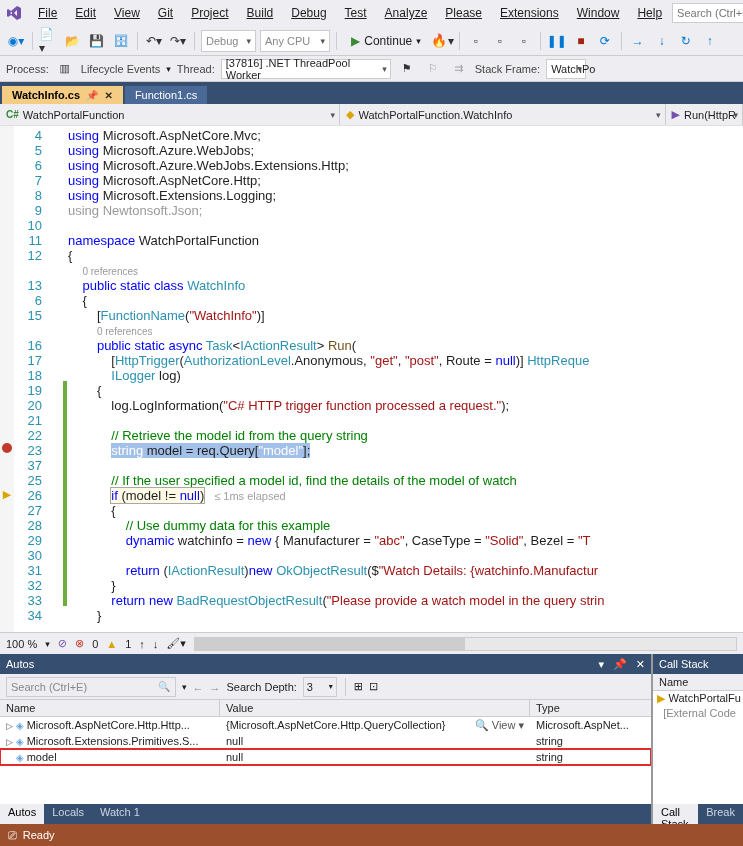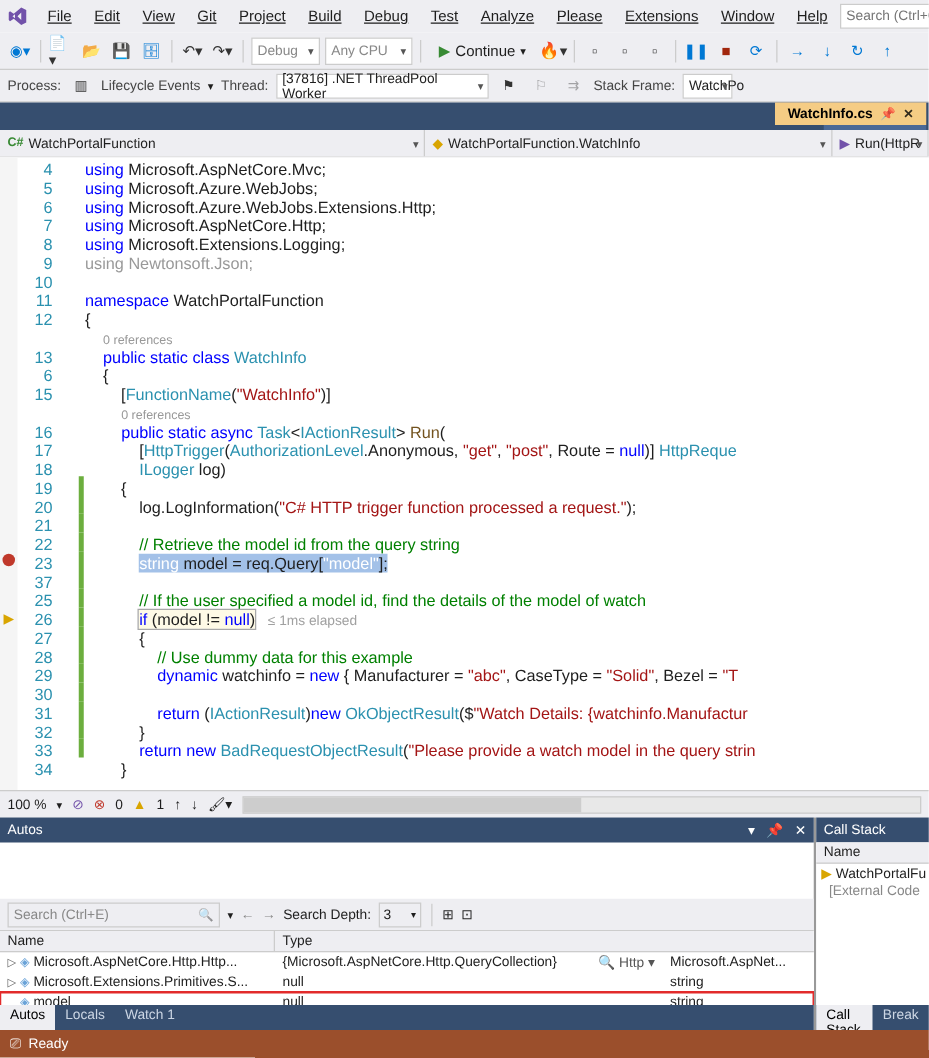--- a/index.html
+++ b/index.html
@@ -13,21 +13,21 @@
 .tb-sep { width: 1px; height: 18px; background: #ccc; margin: 0 2px; }
 .tb-combo { height: 22px; border: 1px solid #ccc; background: #fff; font-size: 11px; padding: 0 18px 0 4px; position: relative; display: flex; align-items: center; color: #888; }
 .tb-combo::after { content: "▾"; position: absolute; right: 4px; color: #555; font-size: 9px; }
 .continue-btn { display: flex; align-items: center; gap: 4px; padding: 0 8px; height: 22px; cursor: pointer; }
 .play-icon { color: #388a34; font-size: 12px; }
 .hot-icon { color: #e8722e; font-size: 13px; }
 .debugbar { display: flex; align-items: center; height: 26px; background: #eeeef2; border-bottom: 1px solid #ccc; padding: 0 6px; gap: 6px; font-size: 11px; }
 .dbg-label { color: #444; }
 .dbg-combo { height: 20px; border: 1px solid #ccc; background: #fff; padding: 0 14px 0 4px; position: relative; display: flex; align-items: center; font-size: 11px; }
 .dbg-combo::after { content: "▾"; position: absolute; right: 3px; color: #555; font-size: 9px; }
-.tabstrip { display: flex; height: 22px; background: #364e6f; align-items: flex-end; padding-left: 2px; flex-direction: column; }
+.tabstrip { display: flex; height: 22px; background: #364e6f; align-items: flex-end; padding-left: 2px; }
 .tab { padding: 3px 10px; font-size: 11px; background: #4b6996; color: #fff; margin-right: 2px; display: flex; align-items: center; gap: 6px; }
 .tab.active { background: #f5cc84; color: #000; font-weight: 600; }
 .tab .pin, .tab .close { font-size: 10px; opacity: .8; }
 .navbar { display: flex; height: 22px; background: #eeeef2; border-bottom: 1px solid #e0e0e0; font-size: 11px; }
 .navcombo { flex: 1; border-right: 1px solid #ccc; padding: 0 6px; display: flex; align-items: center; gap: 4px; position: relative; }
 .navcombo::after { content: "▾"; position: absolute; right: 4px; color: #555; font-size: 9px; }
 .editor-wrap { flex: 1; display: flex; overflow: hidden; background: #fff; position: relative; }
 .line-numbers { width: 34px; text-align: right; color: #2b91af; font-family: Consolas, monospace; font-size: 13px; padding-top: 2px; }
 .line-numbers div { height: 15px; line-height: 15px; padding-right: 6px; }
 .fold-col { width: 14px; }
@@ -49,21 +49,21 @@
 .change-bar { background: #6cae3e; width: 4px; margin-left: 1px; height: 100%; }
 .statusline { height: 22px; background: #eeeef2; border-top: 1px solid #ccc; display: flex; align-items: center; font-size: 11px; padding: 0 6px; gap: 8px; }
 .err-icon { color: #c0392b; }
 .warn-icon { color: #d9a500; }
 .hscroll { flex: 1; height: 14px; background: #e8e8e8; border: 1px solid #ccc; position: relative; }
 .hscroll-thumb { position: absolute; left: 0; width: 50%; height: 100%; background: #cdcdcd; }
 .bottom-panels { display: flex; height: 170px; }
 .autos-panel { flex: 1; display: flex; flex-direction: column; border-right: 2px solid #999; }
 .callstack-panel { width: 90px; display: flex; flex-direction: column; }
 .panel-header { height: 20px; background: #364e6f; color: #fff; font-size: 11px; padding: 0 6px; display: flex; align-items: center; justify-content: space-between; }
-.panel-tools { height: 26px; background: #eeeef2; border-bottom: 1px solid #ccc; display: flex; align-items: center; padding: 0 6px; gap: 6px; font-size: 11px; margin-top: 45px; }
+.panel-tools { height: 26px; background: #eeeef2; border-bottom: 1px solid #ccc; display: flex; align-items: center; padding: 0 6px; gap: 6px; font-size: 11px; }
 .search-autos { border: 1px solid #ccc; height: 20px; width: 170px; padding: 0 4px; font-size: 11px; position: relative; display: flex; align-items: center; }
 .search-autos::after { content: "🔍"; position: absolute; right: 4px; font-size: 10px; opacity: .6; }
 .depth-box { width: 34px; height: 20px; border: 1px solid #ccc; display: flex; align-items: center; justify-content: space-between; padding: 0 3px; font-size: 11px; }
 .autos-grid { flex: 1; overflow: auto; background: #fff; }
 .grid-header { display: flex; background: #eeeef2; border-bottom: 1px solid #ccc; font-size: 11px; }
 .col-name { width: 220px; padding: 2px 6px; border-right: 1px solid #ccc; }
 .col-value { width: 310px; padding: 2px 6px; border-right: 1px solid #ccc; }
 .col-type { flex: 1; padding: 2px 6px; }
 .grid-row { display: flex; font-size: 11px; height: 16px; align-items: center; }
 .grid-row .col-name, .grid-row .col-value, .grid-row .col-type { border-right: none; padding-top: 0; padding-bottom: 0; white-space: nowrap; overflow: hidden; text-overflow: ellipsis; }
@@ -361,26 +361,27 @@
           <span>3</span>
           <span style="font-size:8px">▾</span>
         </div>
       <span class="tb-sep"></span>
       <span>⊞</span>
       <span>⊡</span>
     </div>
     <div class="autos-grid">
       <div class="grid-header">
         <div class="col-name">Name</div>
+        <div class="col-value">Value</div>
         <div class="col-type">Type</div>
       </div>
       <div id="autos-rows">
           <div class="grid-row">
             <div class="col-name"><span class="exp-icon">▷</span><span class="cube-icon">◈</span>Microsoft.AspNetCore.Http.Http...</div>
-            <div class="col-value">{Microsoft.AspNetCore.Http.QueryCollection} <span style="float:right;color:#555">🔍 Http ▾</span></div>
+            <div class="col-value">{Microsoft.AspNetCore.Http.QueryCollection} <span style="float:right;color:#555">🔍 View ▾</span></div>
             <div class="col-type">Microsoft.AspNet...</div>
           </div>
           <div class="grid-row">
             <div class="col-name"><span class="exp-icon">▷</span><span class="cube-icon">◈</span>Microsoft.Extensions.Primitives.S...</div>
             <div class="col-value">null</div>
             <div class="col-type">string</div>
           </div>
           <div class="grid-row highlight-row">
             <div class="col-name"><span class="exp-icon">&nbsp;</span><span class="cube-icon">◈</span>model</div>
             <div class="col-value">null</div>

